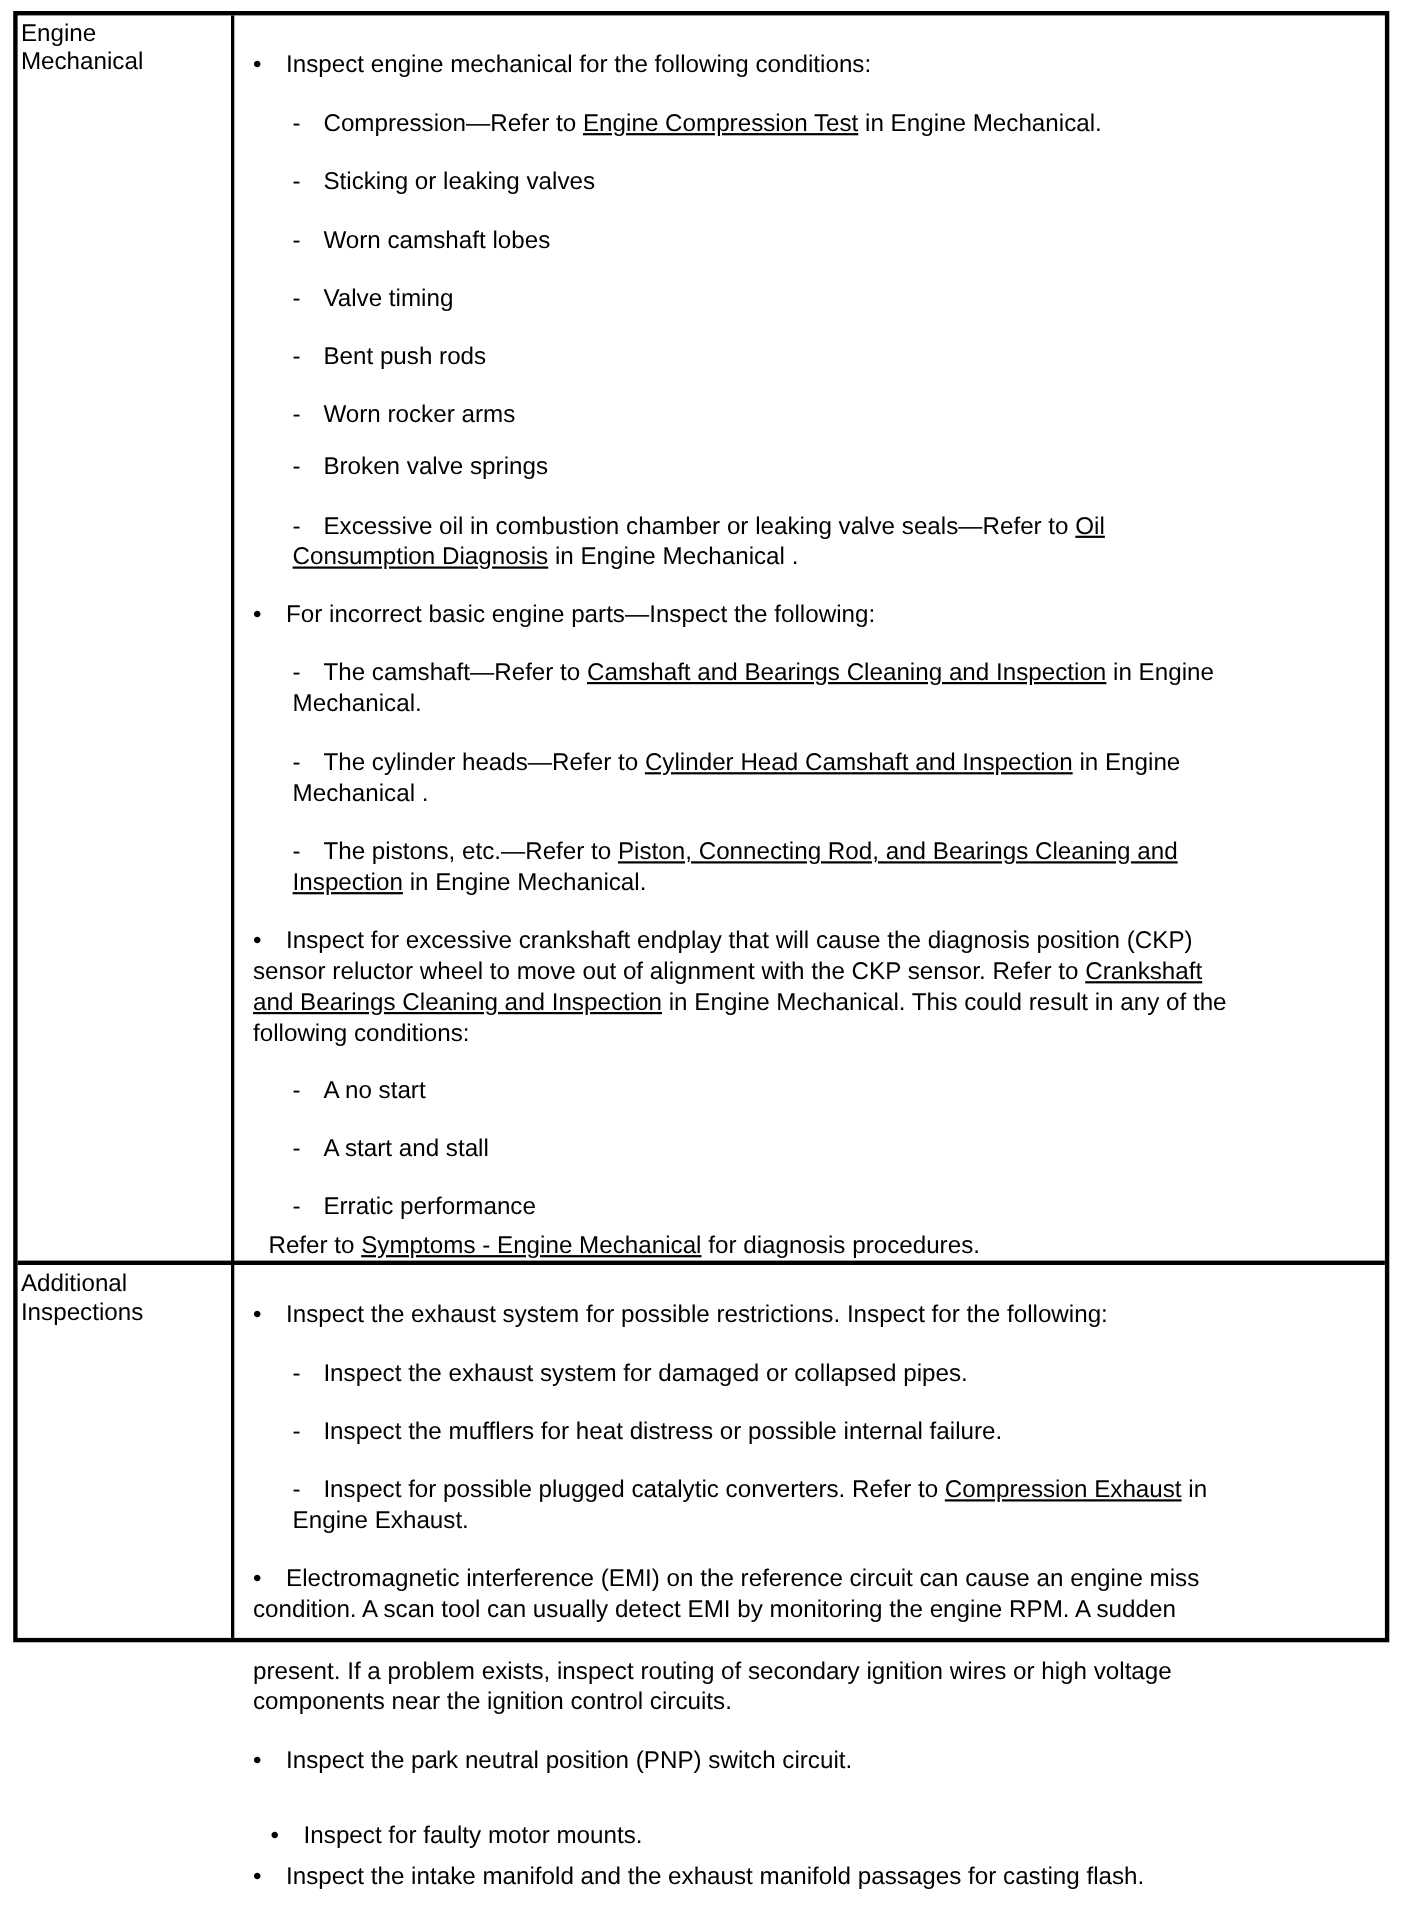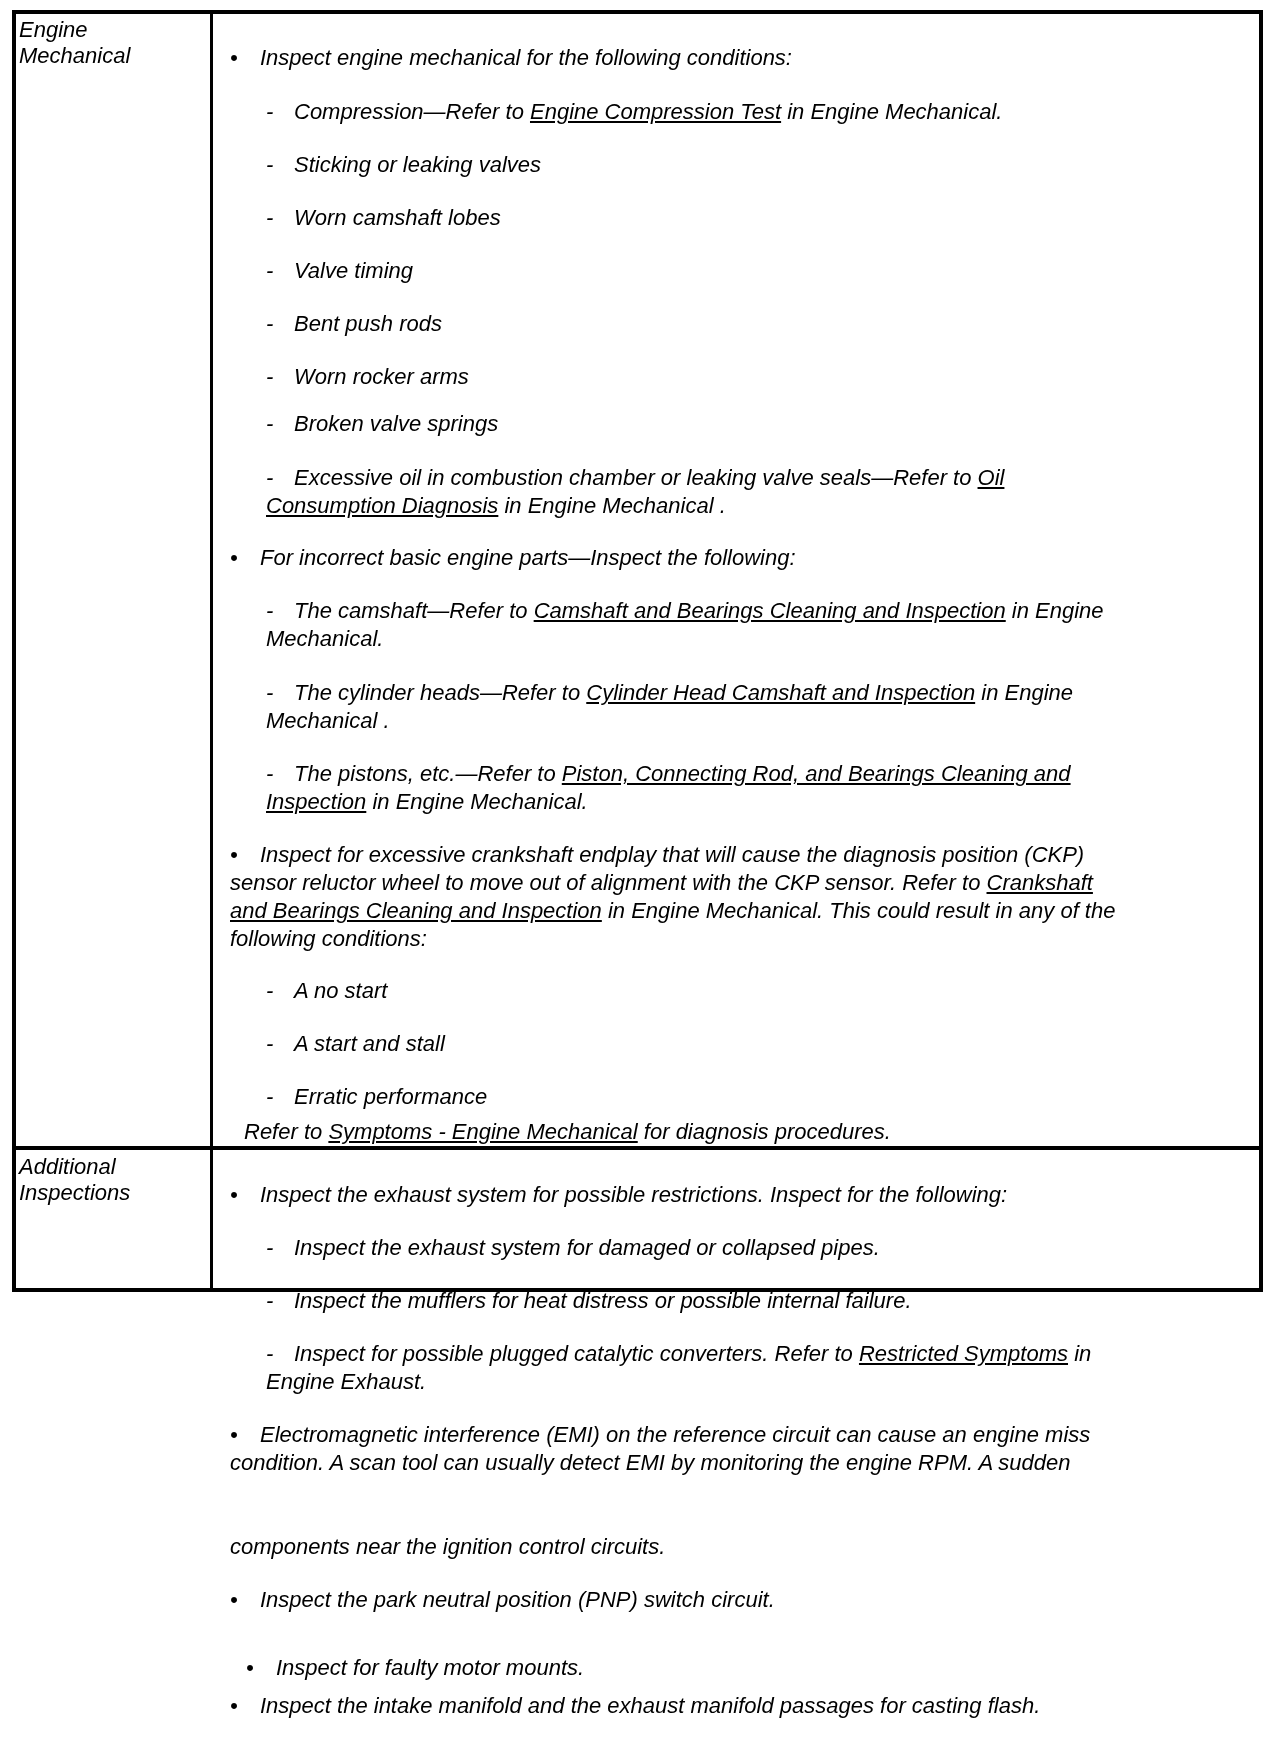--- a/index.html
+++ b/index.html
@@ -1,19 +1,19 @@
 <!DOCTYPE html>
 <html><head>
 <meta charset="utf-8">
 <style>
   html, body { margin: 0; padding: 0; background: #ffffff; }
   body { width: 1280px; height: 1742px; position: relative; overflow: hidden;
          font-family: "Liberation Sans", sans-serif; color: #000; }
-  .tbl { position: absolute; left: 12px; top: 10px; width: 1251px; height: 1282px;
-         border: 4px solid #000; box-sizing: border-box; font-style: italic; }
+  .tbl { position: absolute; left: 12px; top: 10px; width: 1251px; height: 1483px;
+         border: 4px solid #000; box-sizing: border-box; }
   .coldiv { position: absolute; left: 194px; top: 0; width: 3px; bottom: 0; background: #000; }
   .rowdiv { position: absolute; left: 0; right: 0; top: 1132px; height: 4px; background: #000; }
   .label { position: absolute; left: 3px; font-size: 22px; line-height: 26px; }
   .row1-label { top: 3px; }
   .row2-label { top: 1140px; }
   .line { position: absolute; font-size: 22px; line-height: 28px; white-space: nowrap; }
   .link { text-decoration: underline; cursor: pointer; }
   .bullet { display: inline-block; width: 30px; }
   .dash { display: inline-block; width: 28px; }
 </style>
@@ -121,31 +121,34 @@
   <div class="line" style="left:214px; top:1167px;">
     <span class="bullet">•</span><span>Inspect the exhaust system for possible restrictions. Inspect for the following:</span>
   </div>
   <div class="line" style="left:250px; top:1220px;">
     <span class="dash">-</span><span>Inspect the exhaust system for damaged or collapsed pipes.</span>
   </div>
   <div class="line" style="left:250px; top:1273px;">
     <span class="dash">-</span><span>Inspect the mufflers for heat distress or possible internal failure.</span>
   </div>
   <div class="line" style="left:250px; top:1326px;">
-    <span class="dash">-</span><span>Inspect for possible plugged catalytic converters. Refer to </span><span class="link">Restricted Symptoms</span><span> in</span>
+    <span class="dash">-</span><span>Inspect for possible plugged catalytic converters. Refer to </span><span class="link">Compression Exhaust</span><span> in</span>
   </div>
   <div class="line" style="left:250px; top:1354px;">
     <span>Engine Exhaust.</span>
   </div>
 
   <div class="line" style="left:214px; top:1407px;">
     <span class="bullet">•</span><span>Electromagnetic interference (EMI) on the reference circuit can cause an engine miss</span>
   </div>
   <div class="line" style="left:214px; top:1435px;">
     <span>condition. A scan tool can usually detect EMI by monitoring the engine RPM. A sudden</span>
+  </div>
+  <div class="line" style="left:214px; top:1491px;">
+    <span>present. If a problem exists, inspect routing of secondary ignition wires or high voltage</span>
   </div>
   <div class="line" style="left:214px; top:1519px;">
     <span>components near the ignition control circuits.</span>
   </div>
 
   <div class="line" style="left:214px; top:1572px;">
     <span class="bullet">•</span><span>Inspect the park neutral position (PNP) switch circuit.</span>
   </div>
   <div class="line" style="left:230px; top:1625px;margin-top:15px;">
     <span class="bullet">•</span><span>Inspect for faulty motor mounts.</span>

